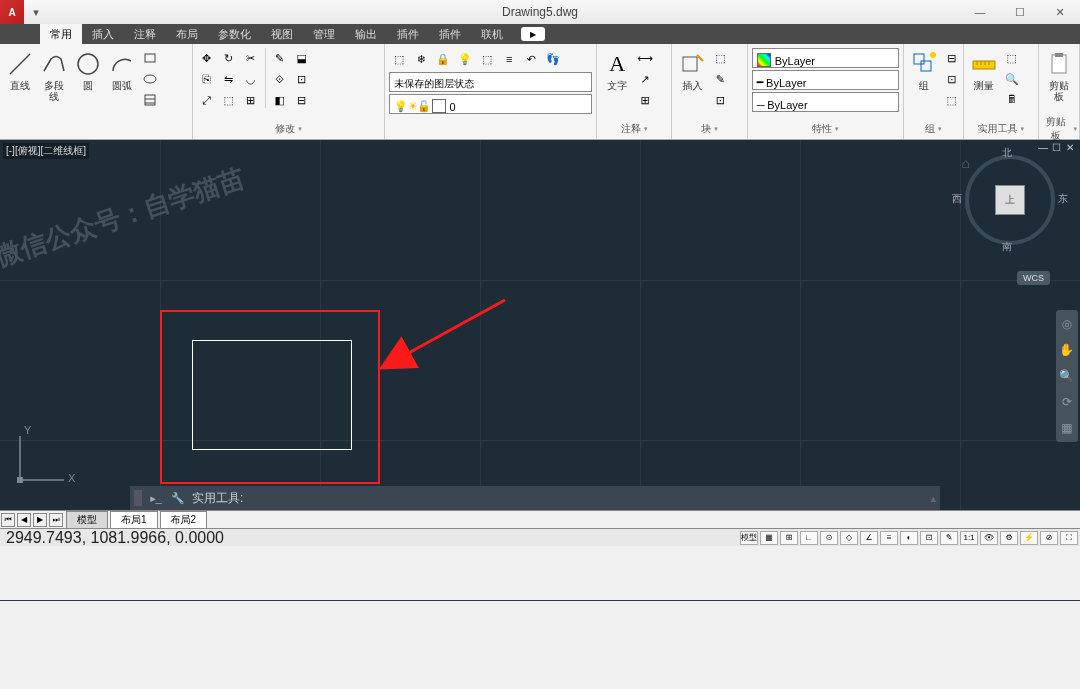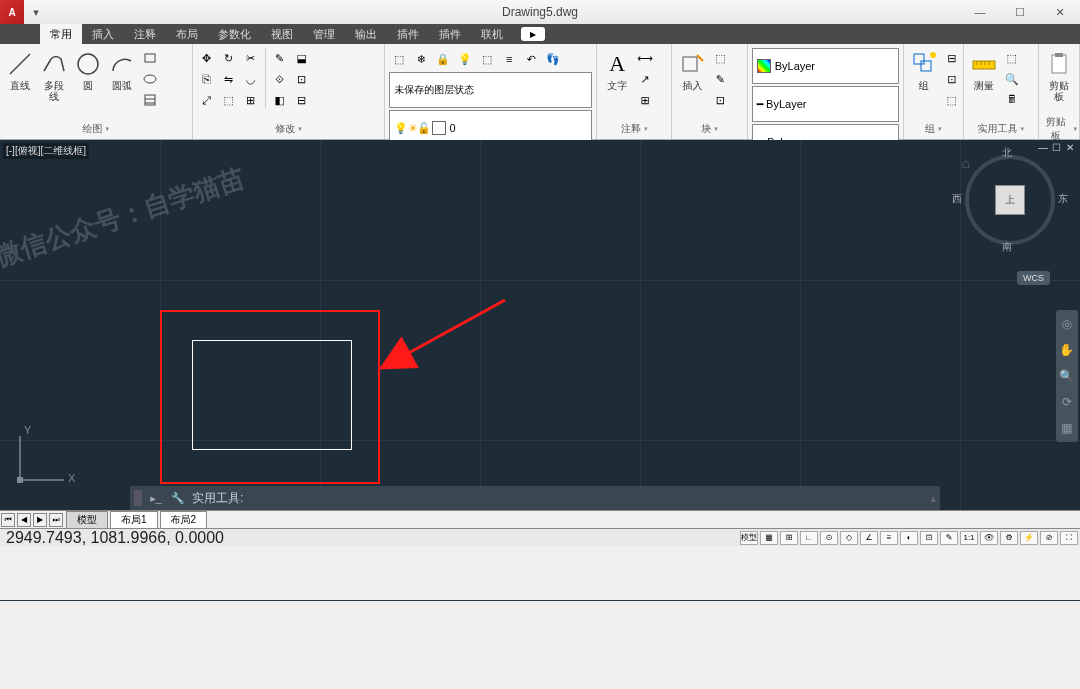--- a/index.html
+++ b/index.html
@@ -18,21 +18,21 @@
 .ribbon{height:96px;background:#f5f5f5;display:flex;border-bottom:1px solid #aaa}
 .panel{border-right:1px solid #ccc;display:flex;flex-direction:column;padding:2px}
 .panel-body{flex:1;display:flex;align-items:flex-start;gap:2px;padding:2px}
 .panel-title{height:16px;text-align:center;font-size:10px;color:#555;display:flex;align-items:center;justify-content:center;gap:3px}
 .panel-title::after{content:"▾";font-size:7px;color:#888}
 .big-btn{display:flex;flex-direction:column;align-items:center;justify-content:center;width:32px;padding:2px;gap:2px}
 .big-btn .ico{width:28px;height:28px;display:flex;align-items:center;justify-content:center}
 .big-btn .lbl{font-size:10px;color:#333;text-align:center;line-height:1.1}
 .sm-btn{width:20px;height:20px;display:flex;align-items:center;justify-content:center;border:1px solid transparent}
 .dd-row{display:flex;align-items:center;gap:2px;height:22px}
-.dd-input{height:36px;border:1px solid #888;background:#fff;padding:0 4px;font-size:10px;display:flex;align-items:center;min-width:120px}
+.dd-input{height:20px;border:1px solid #888;background:#fff;padding:0 4px;font-size:10px;display:flex;align-items:flex-end;min-width:120px}
 .dd-input.spl{min-width:140px}
 .layer-swatch{width:14px;height:14px;border:1px solid #666;margin-right:4px}
 .canvas-area{position:relative;background:#1e2c38;height:370px}
 .vp-label{position:absolute;top:3px;left:3px;color:#ddd;font-size:10px;background:rgba(0,0,0,.3);padding:1px 3px}
 .doc-controls{position:absolute;top:2px;right:2px;display:flex;gap:2px}
 .doc-ctrl{width:12px;height:12px;color:#ccc;font-size:10px}
 .grid-line{position:absolute;background:#2a3845}
 .vline{width:1px;height:100%}
 .hline{height:1px;width:100%}
 .red-box{position:absolute;left:160px;top:170px;width:220px;height:174px;border:2px solid #ff1a1a}
@@ -145,21 +145,20 @@
           </div>
         <div class="sm-btn">
             <svg width="14" height="14">
               <rect x="2" y="2" width="10" height="10" stroke="#444" fill="none"></rect>
               <line x1="2" y1="6" x2="12" y2="6" stroke="#444"></line>
               <line x1="2" y1="10" x2="12" y2="10" stroke="#444"></line>
             </svg>
           </div>
       </div>
     </div>
-    <div class="panel-title">绘图</div>
   </div>
 
   <div class="panel" style="width:200px">
     <div class="panel-body" style="flex-wrap:wrap">
       <div class="icon-col">
         <div class="sm-btn">✥</div>
         <div class="sm-btn">⎘</div>
         <div class="sm-btn">⤢</div>
       </div>
       <div class="icon-col">

